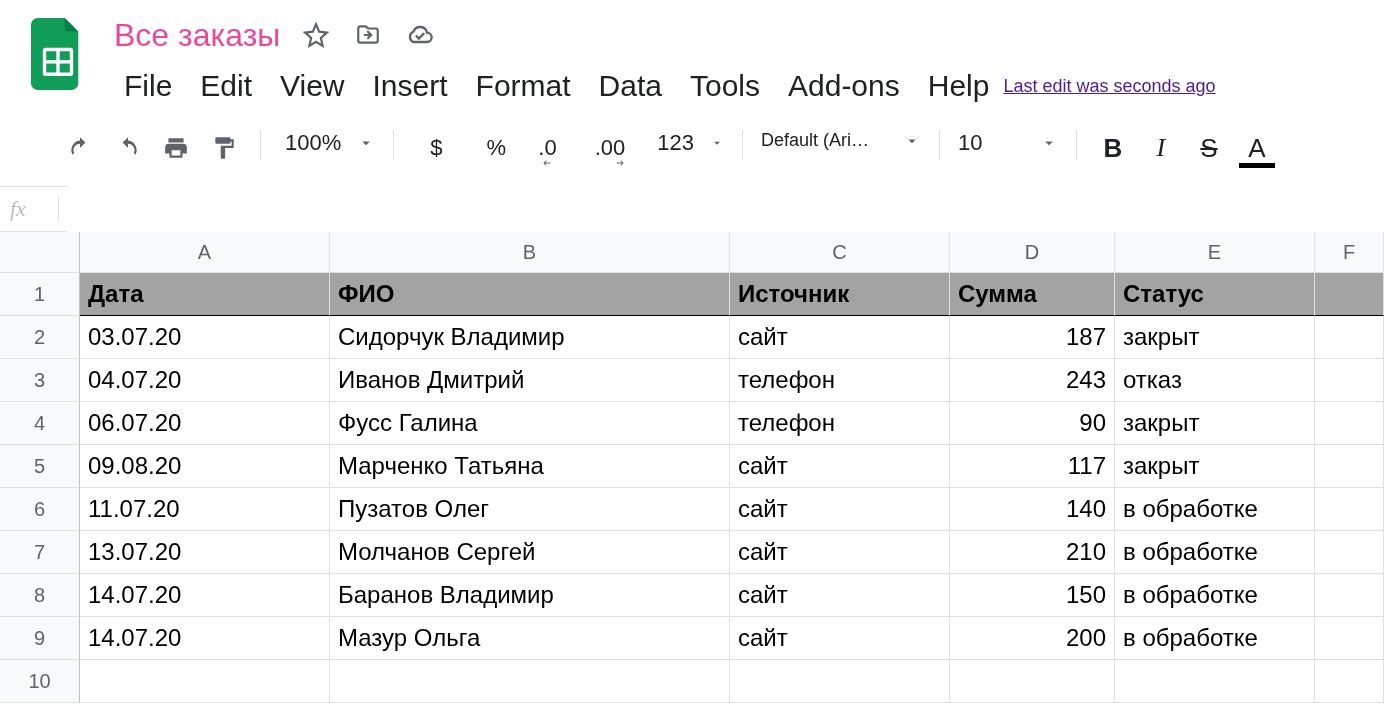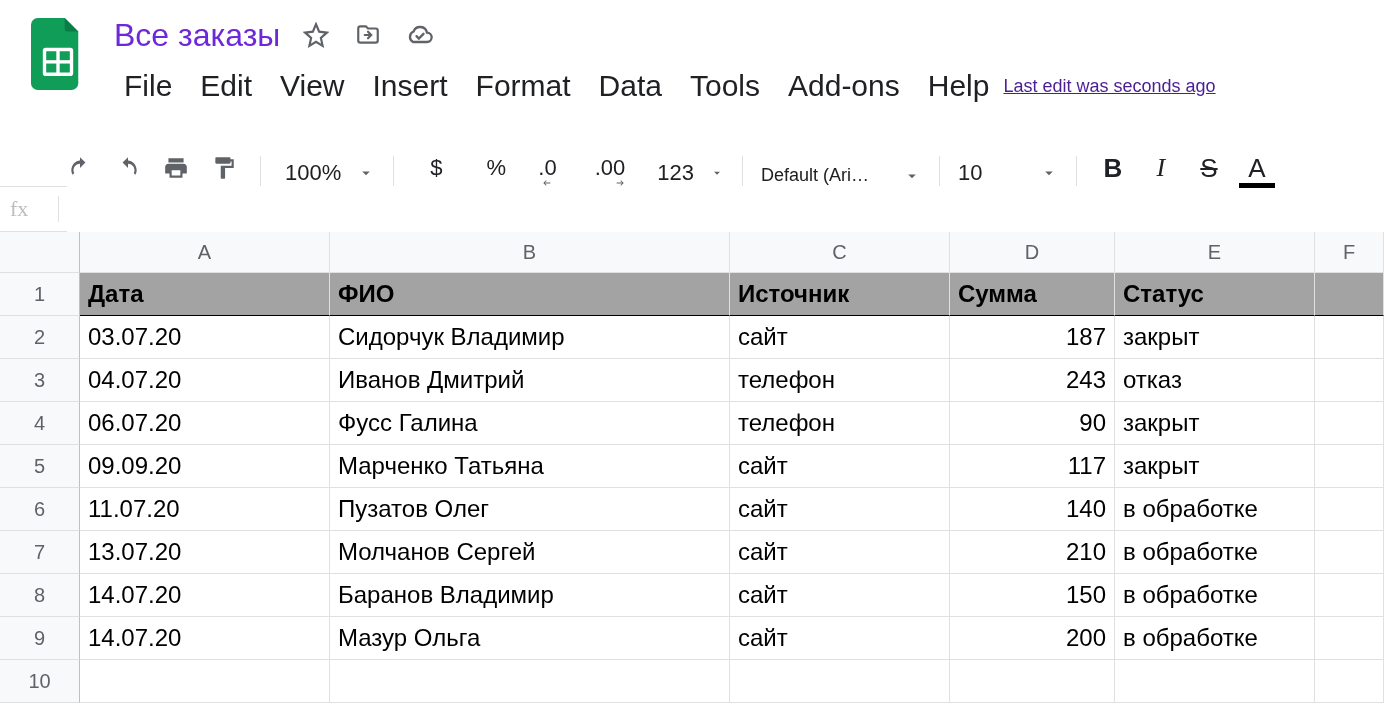--- a/index.html
+++ b/index.html
@@ -27,21 +27,21 @@
     flex: 1;
     padding-top: 6px;
   }
   .title-row {
     display: flex;
     align-items: center;
     height: 42px;
   }
   .doc-title {
     font-size: 32px;
-    color: #6d28d9;
+    color: #ec4899;
     margin-right: 6px;
     padding: 0 4px;
   }
   .title-icon {
     width: 28px;
     height: 28px;
     margin: 0 12px;
     display: flex;
     align-items: center;
     justify-content: center;
@@ -62,21 +62,21 @@
   .last-edit {
     font-size: 18px;
     color: #4c1d95;
     text-decoration: underline;
     cursor: pointer;
   }
   .toolbar {
     height: 56px;
     border-bottom: 1px solid #e0e0e0;
     display: flex;
-    align-items: flex-end;
+    align-items: flex-start;
     padding: 0 10px 0 56px;
     margin-top: 24px;
   }
   .tb-btn {
     width: 36px;
     height: 36px;
     margin: 0 6px;
     display: flex;
     align-items: center;
     justify-content: center;
@@ -130,20 +130,21 @@
   }
   .fx-bar {
     height: 44px;
     border-bottom: 1px solid #e0e0e0;
     display: flex;
     align-items: center;
     padding-left: 10px;
   }
   .fx-label {
     font-family: Georgia, serif;
+    font-style: italic;
     font-size: 22px;
     color: #bdbdbd;
     width: 40px;
   }
   .fx-sep {
     width:1px; height:26px; background:#e0e0e0; margin:0 8px;
   }
   .fx-input {
     flex:1;
     border: none;
@@ -350,21 +351,21 @@
     <div class="cell">отказ</div>
     <div class="cell"></div>
     <div class="row-hdr">4</div>
     <div class="cell">06.07.20</div>
     <div class="cell">Фусс Галина</div>
     <div class="cell">телефон</div>
     <div class="cell num">90</div>
     <div class="cell">закрыт</div>
     <div class="cell"></div>
     <div class="row-hdr">5</div>
-    <div class="cell">09.09.20</div>
+    <div class="cell">09.08.20</div>
     <div class="cell">Марченко Татьяна</div>
     <div class="cell">сайт</div>
     <div class="cell num">117</div>
     <div class="cell">закрыт</div>
     <div class="cell"></div>
     <div class="row-hdr">6</div>
     <div class="cell">11.07.20</div>
     <div class="cell">Пузатов Олег</div>
     <div class="cell">сайт</div>
     <div class="cell num">140</div>

